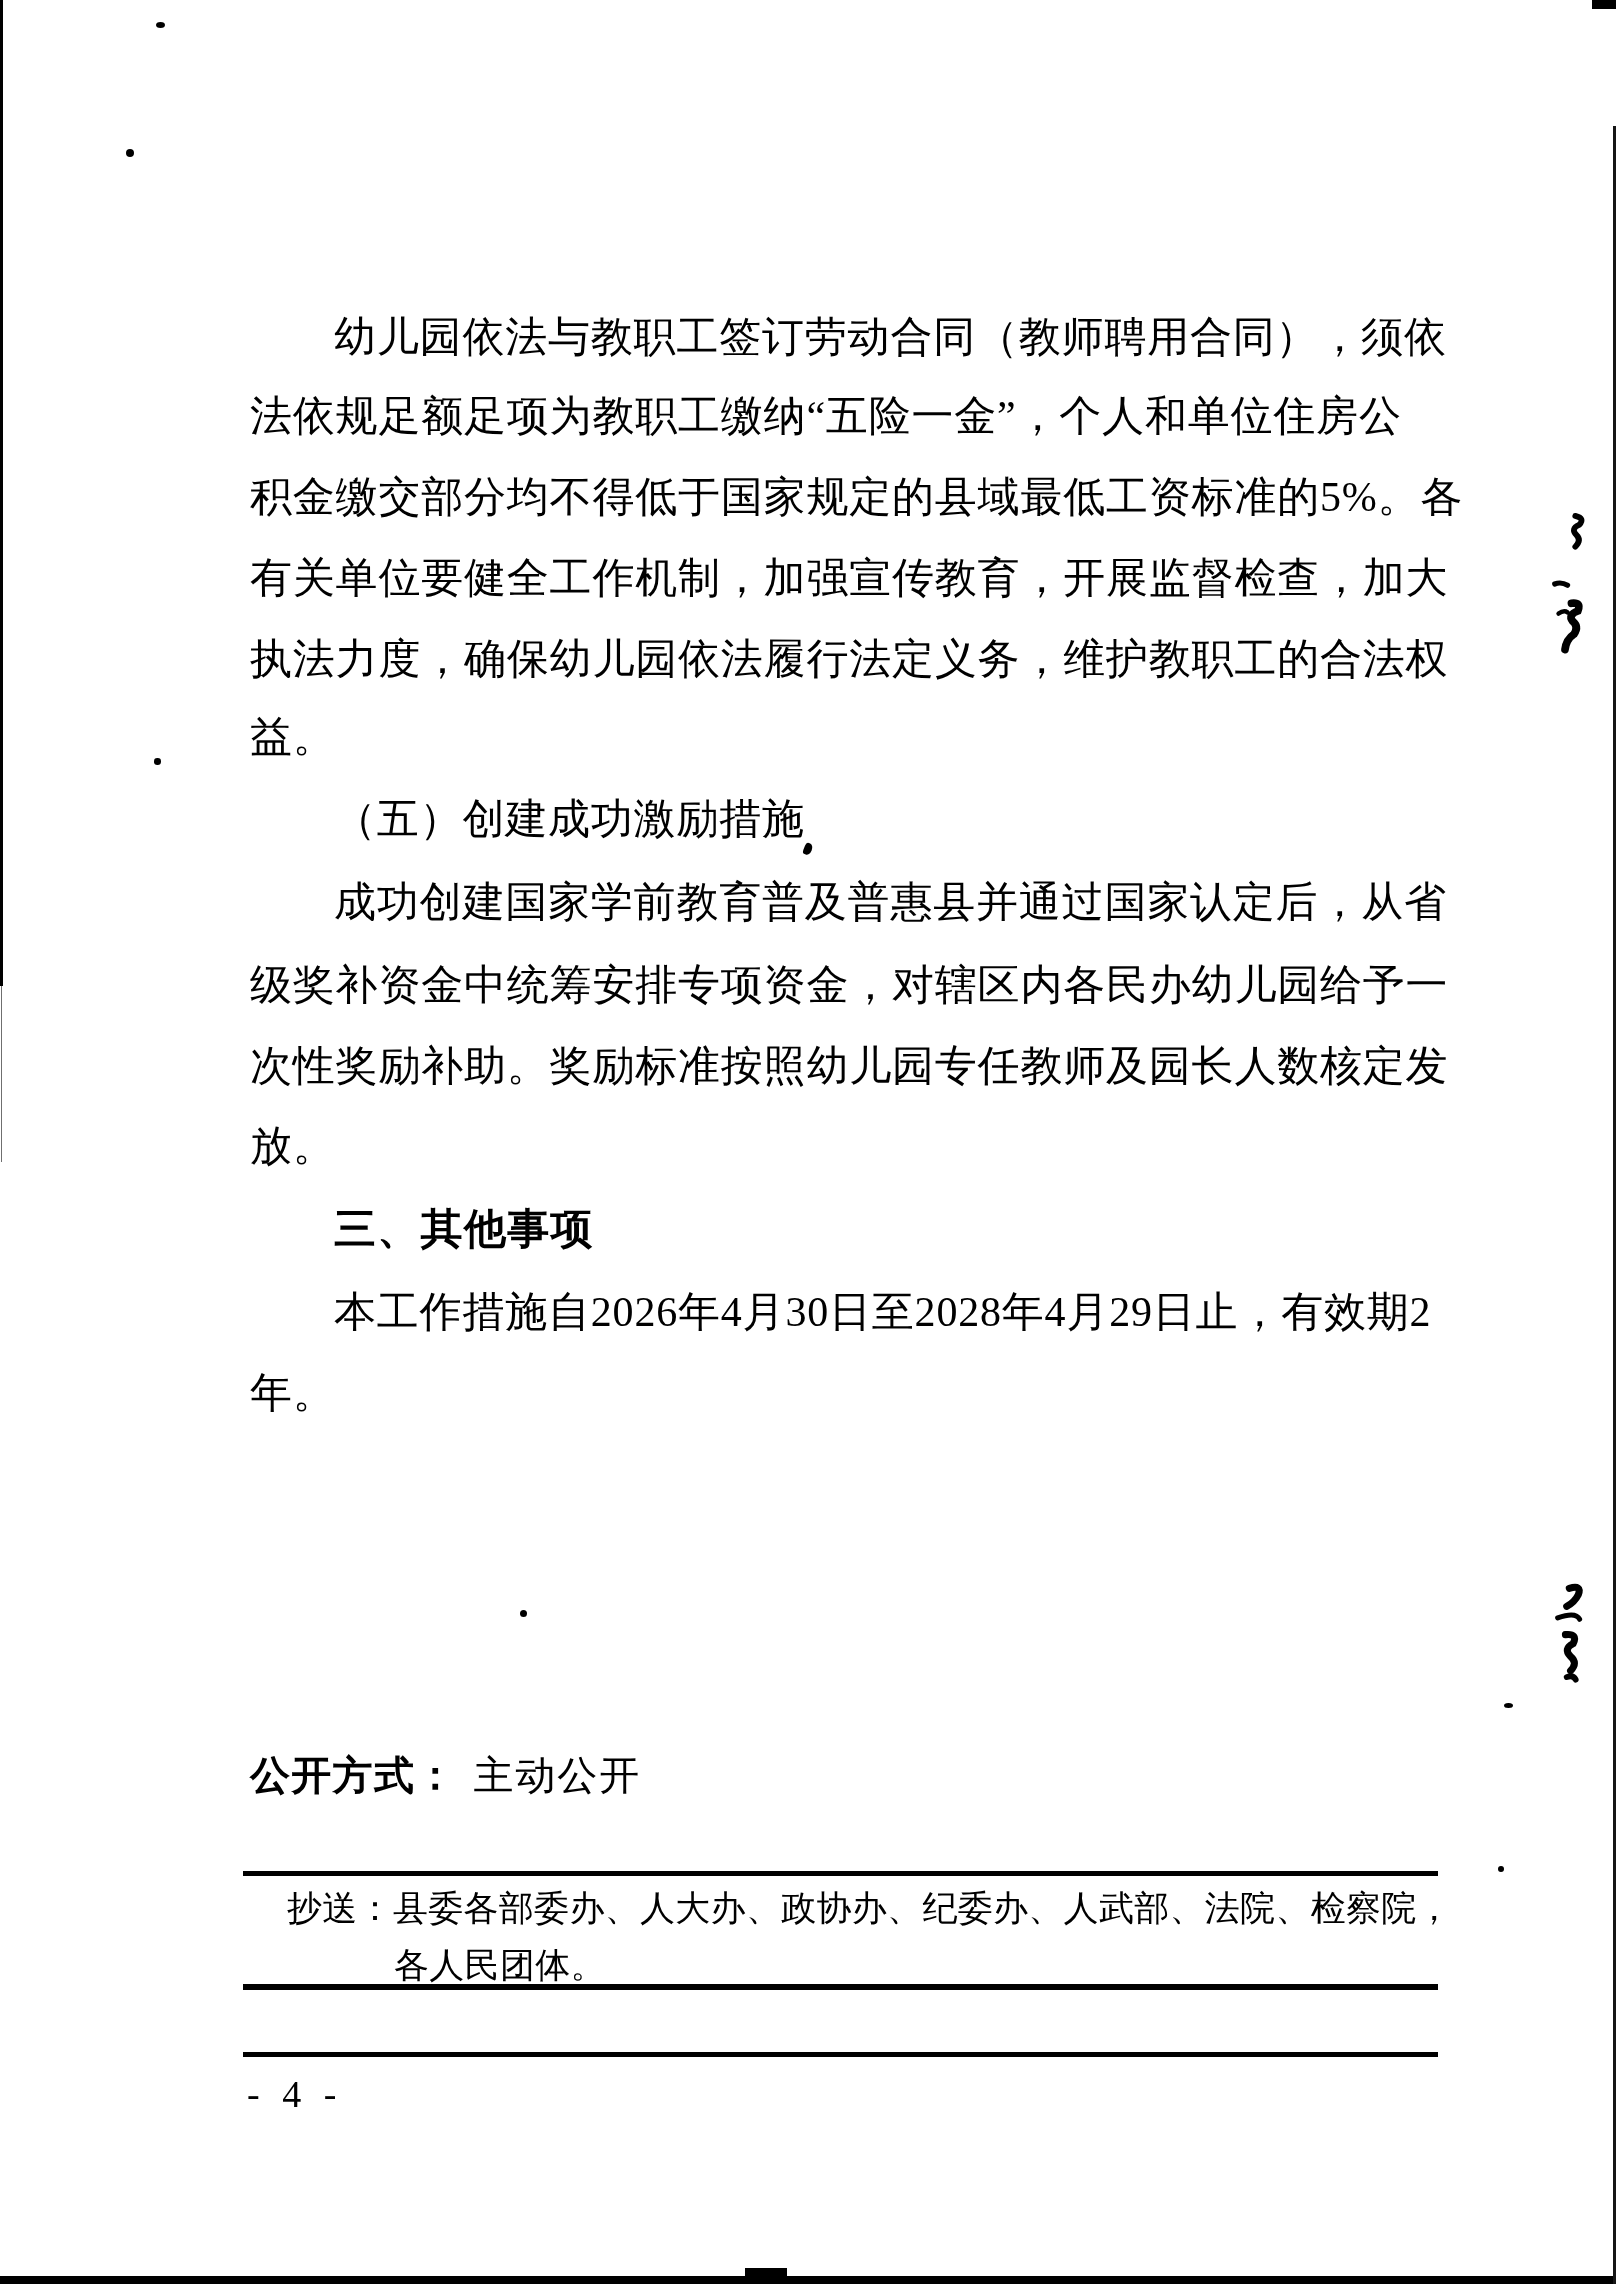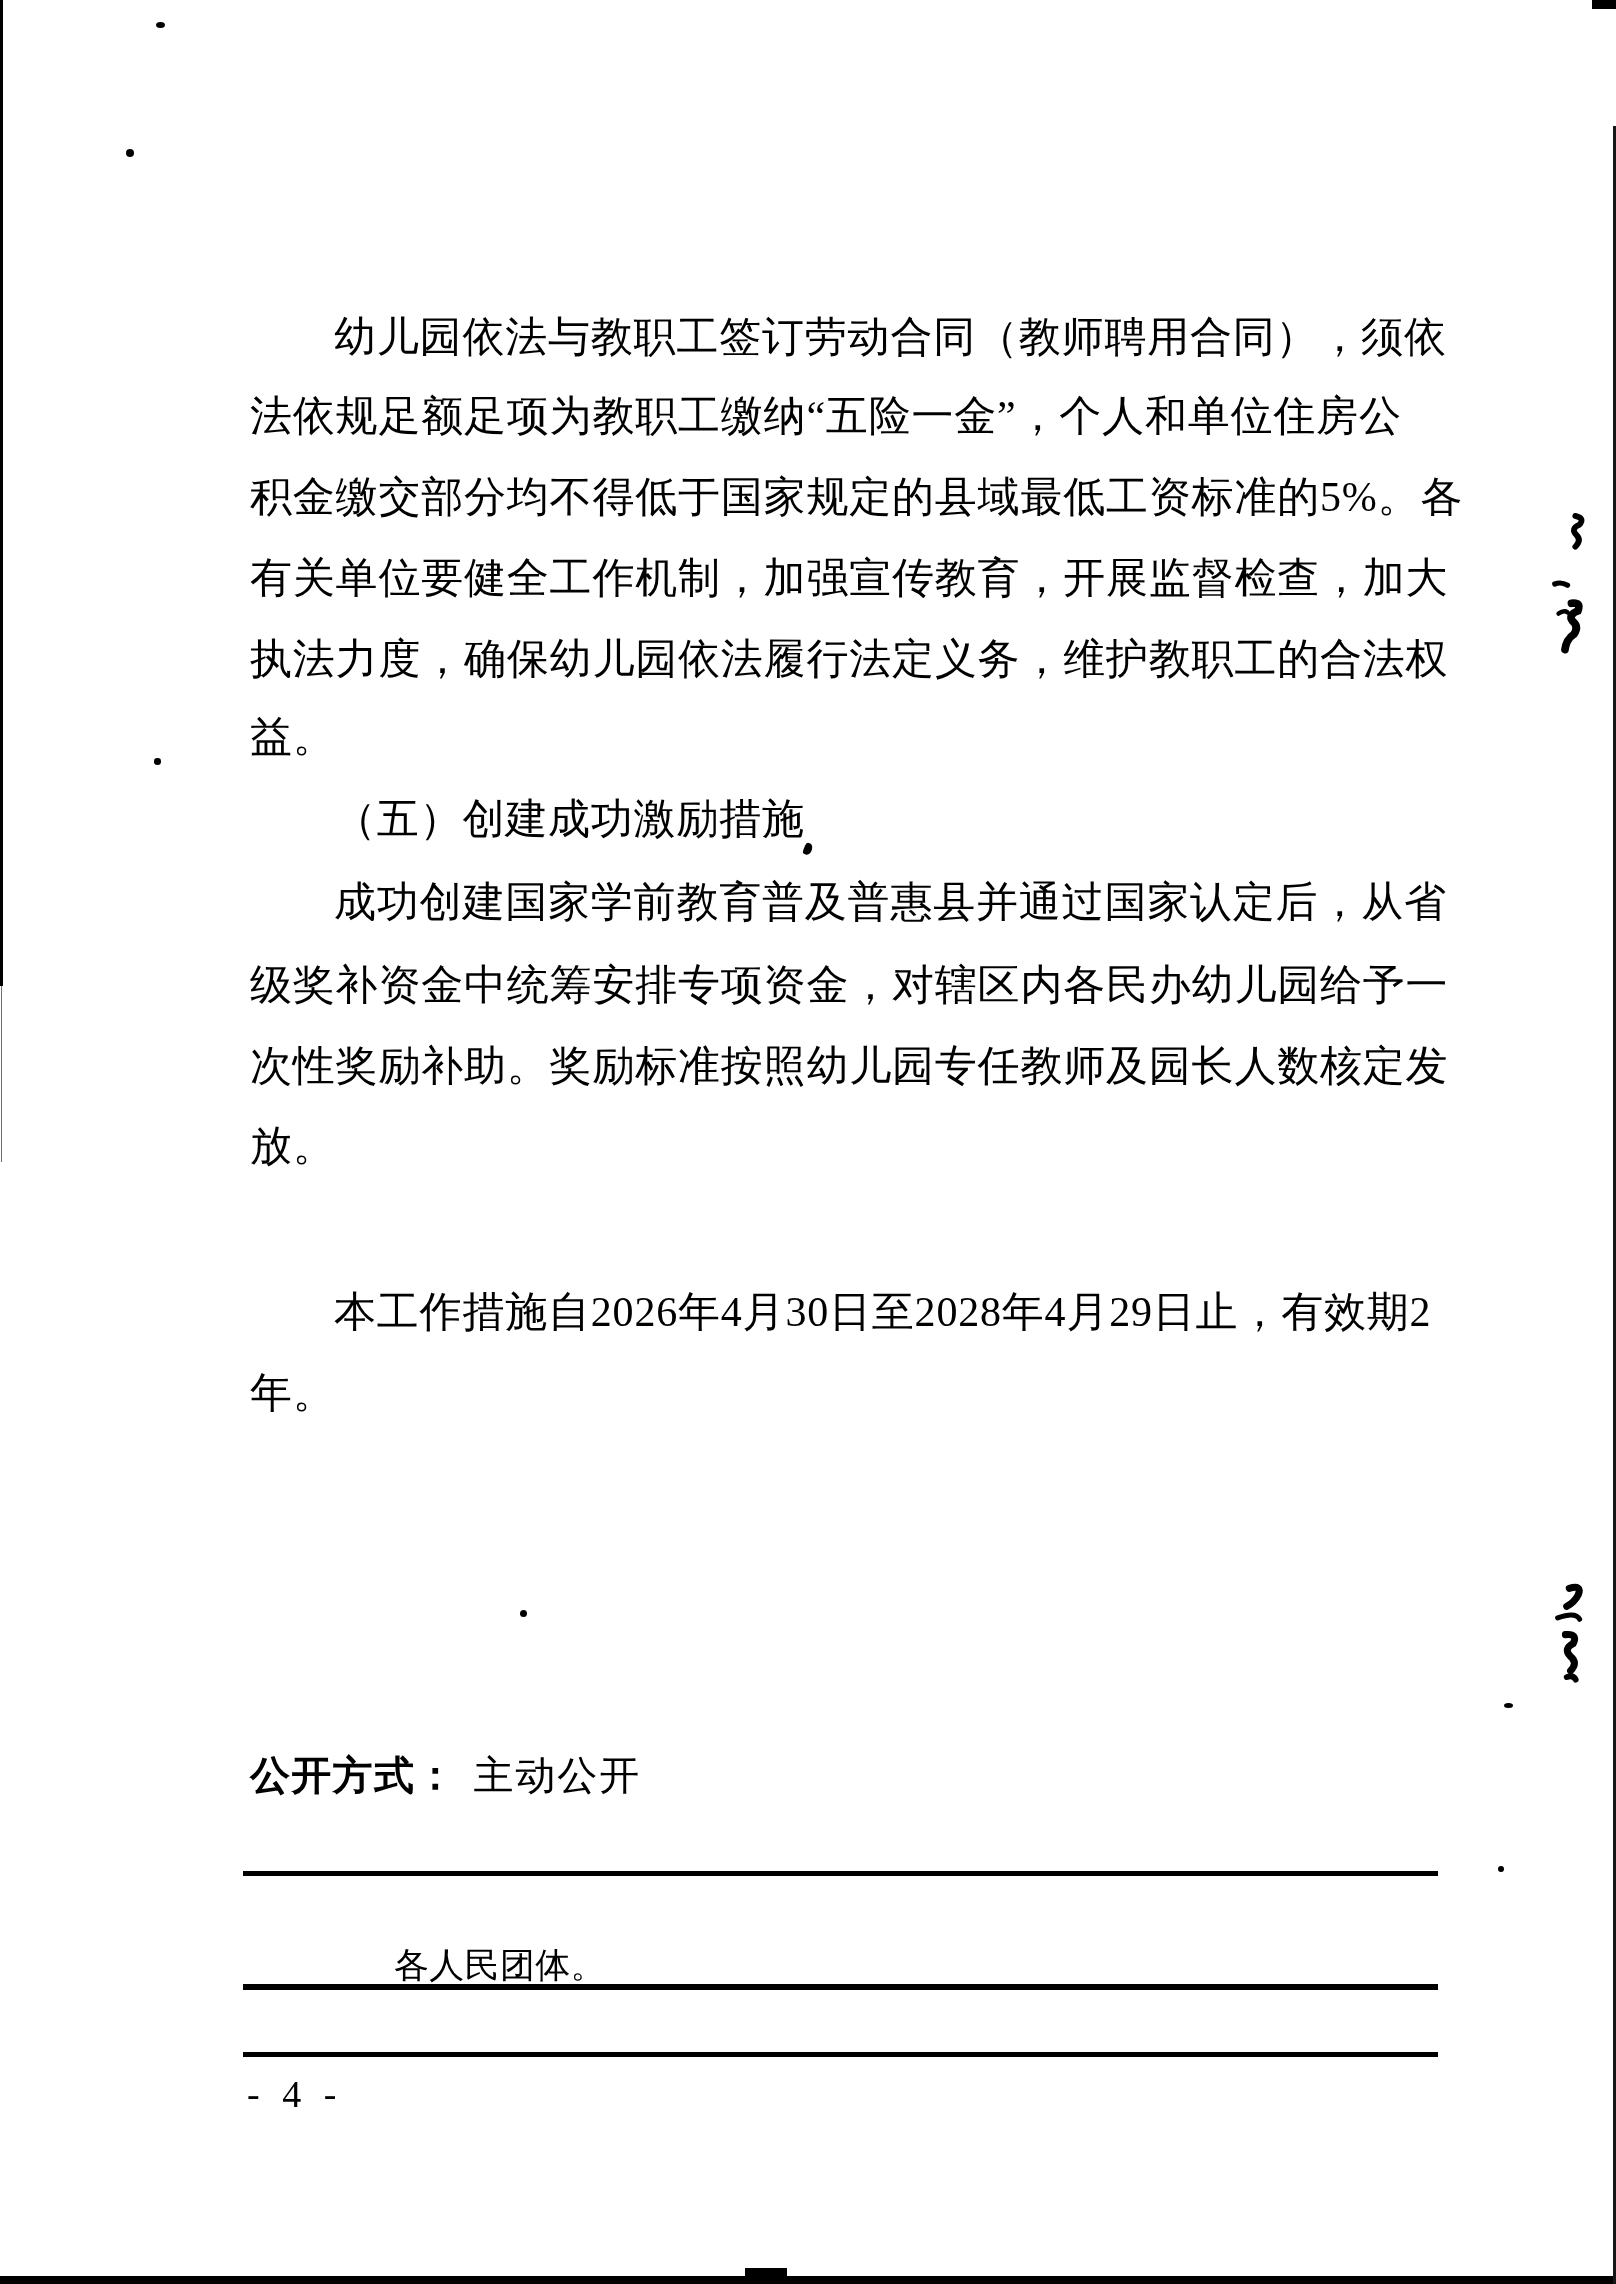--- a/index.html
+++ b/index.html
@@ -89,31 +89,35 @@
   <div class="line" style="top:394px">法依规足额足项为教职工缴纳“五险一金”，个人和单位住房公</div>
   <div class="line" style="top:475px">积金缴交部分均不得低于国家规定的县域最低工资标准的5%。各</div>
   <div class="line" style="top:556px">有关单位要健全工作机制，加强宣传教育，开展监督检查，加大</div>
   <div class="line" style="top:637px">执法力度，确保幼儿园依法履行法定义务，维护教职工的合法权</div>
   <div class="line" style="top:715px">益。</div>
   <div class="line indent kai" style="top:797px">（五）创建成功激励措施</div>
   <div class="line indent" style="top:880px">成功创建国家学前教育普及普惠县并通过国家认定后，从省</div>
   <div class="line" style="top:963px">级奖补资金中统筹安排专项资金，对辖区内各民办幼儿园给予一</div>
   <div class="line" style="top:1044px">次性奖励补助。奖励标准按照幼儿园专任教师及园长人数核定发</div>
   <div class="line" style="top:1124px">放。</div>
+  <div class="line indent h-bold" style="top:1207px">三、其他事项</div>
   <div class="line indent" style="top:1290px">本工作措施自2026年4月30日至2028年4月29日止，有效期2</div>
   <div class="line" style="top:1371px">年。</div>
 
   <div class="pub">
     <span class="pub-label">公开方式：</span><span class="pub-value">主动公开</span>
   </div>
 
   <div class="rule rule1"></div>
   <div class="rule rule2"></div>
   <div class="rule rule3"></div>
 
+  <div class="cc1">
+    <span>抄送：</span><span>县委各部委办、人大办、政协办、纪委办、人武部、法院、检察院，</span>
+  </div>
   <div class="cc2">各人民团体。</div>
 
 
   <div class="pagenum">- 4 -</div>
 
   <div class="edge-left-a"></div>
   <div class="edge-left-b"></div>
   <div class="edge-bottom"></div>
   <div class="edge-bump"></div>
   <div class="edge-right"></div>

